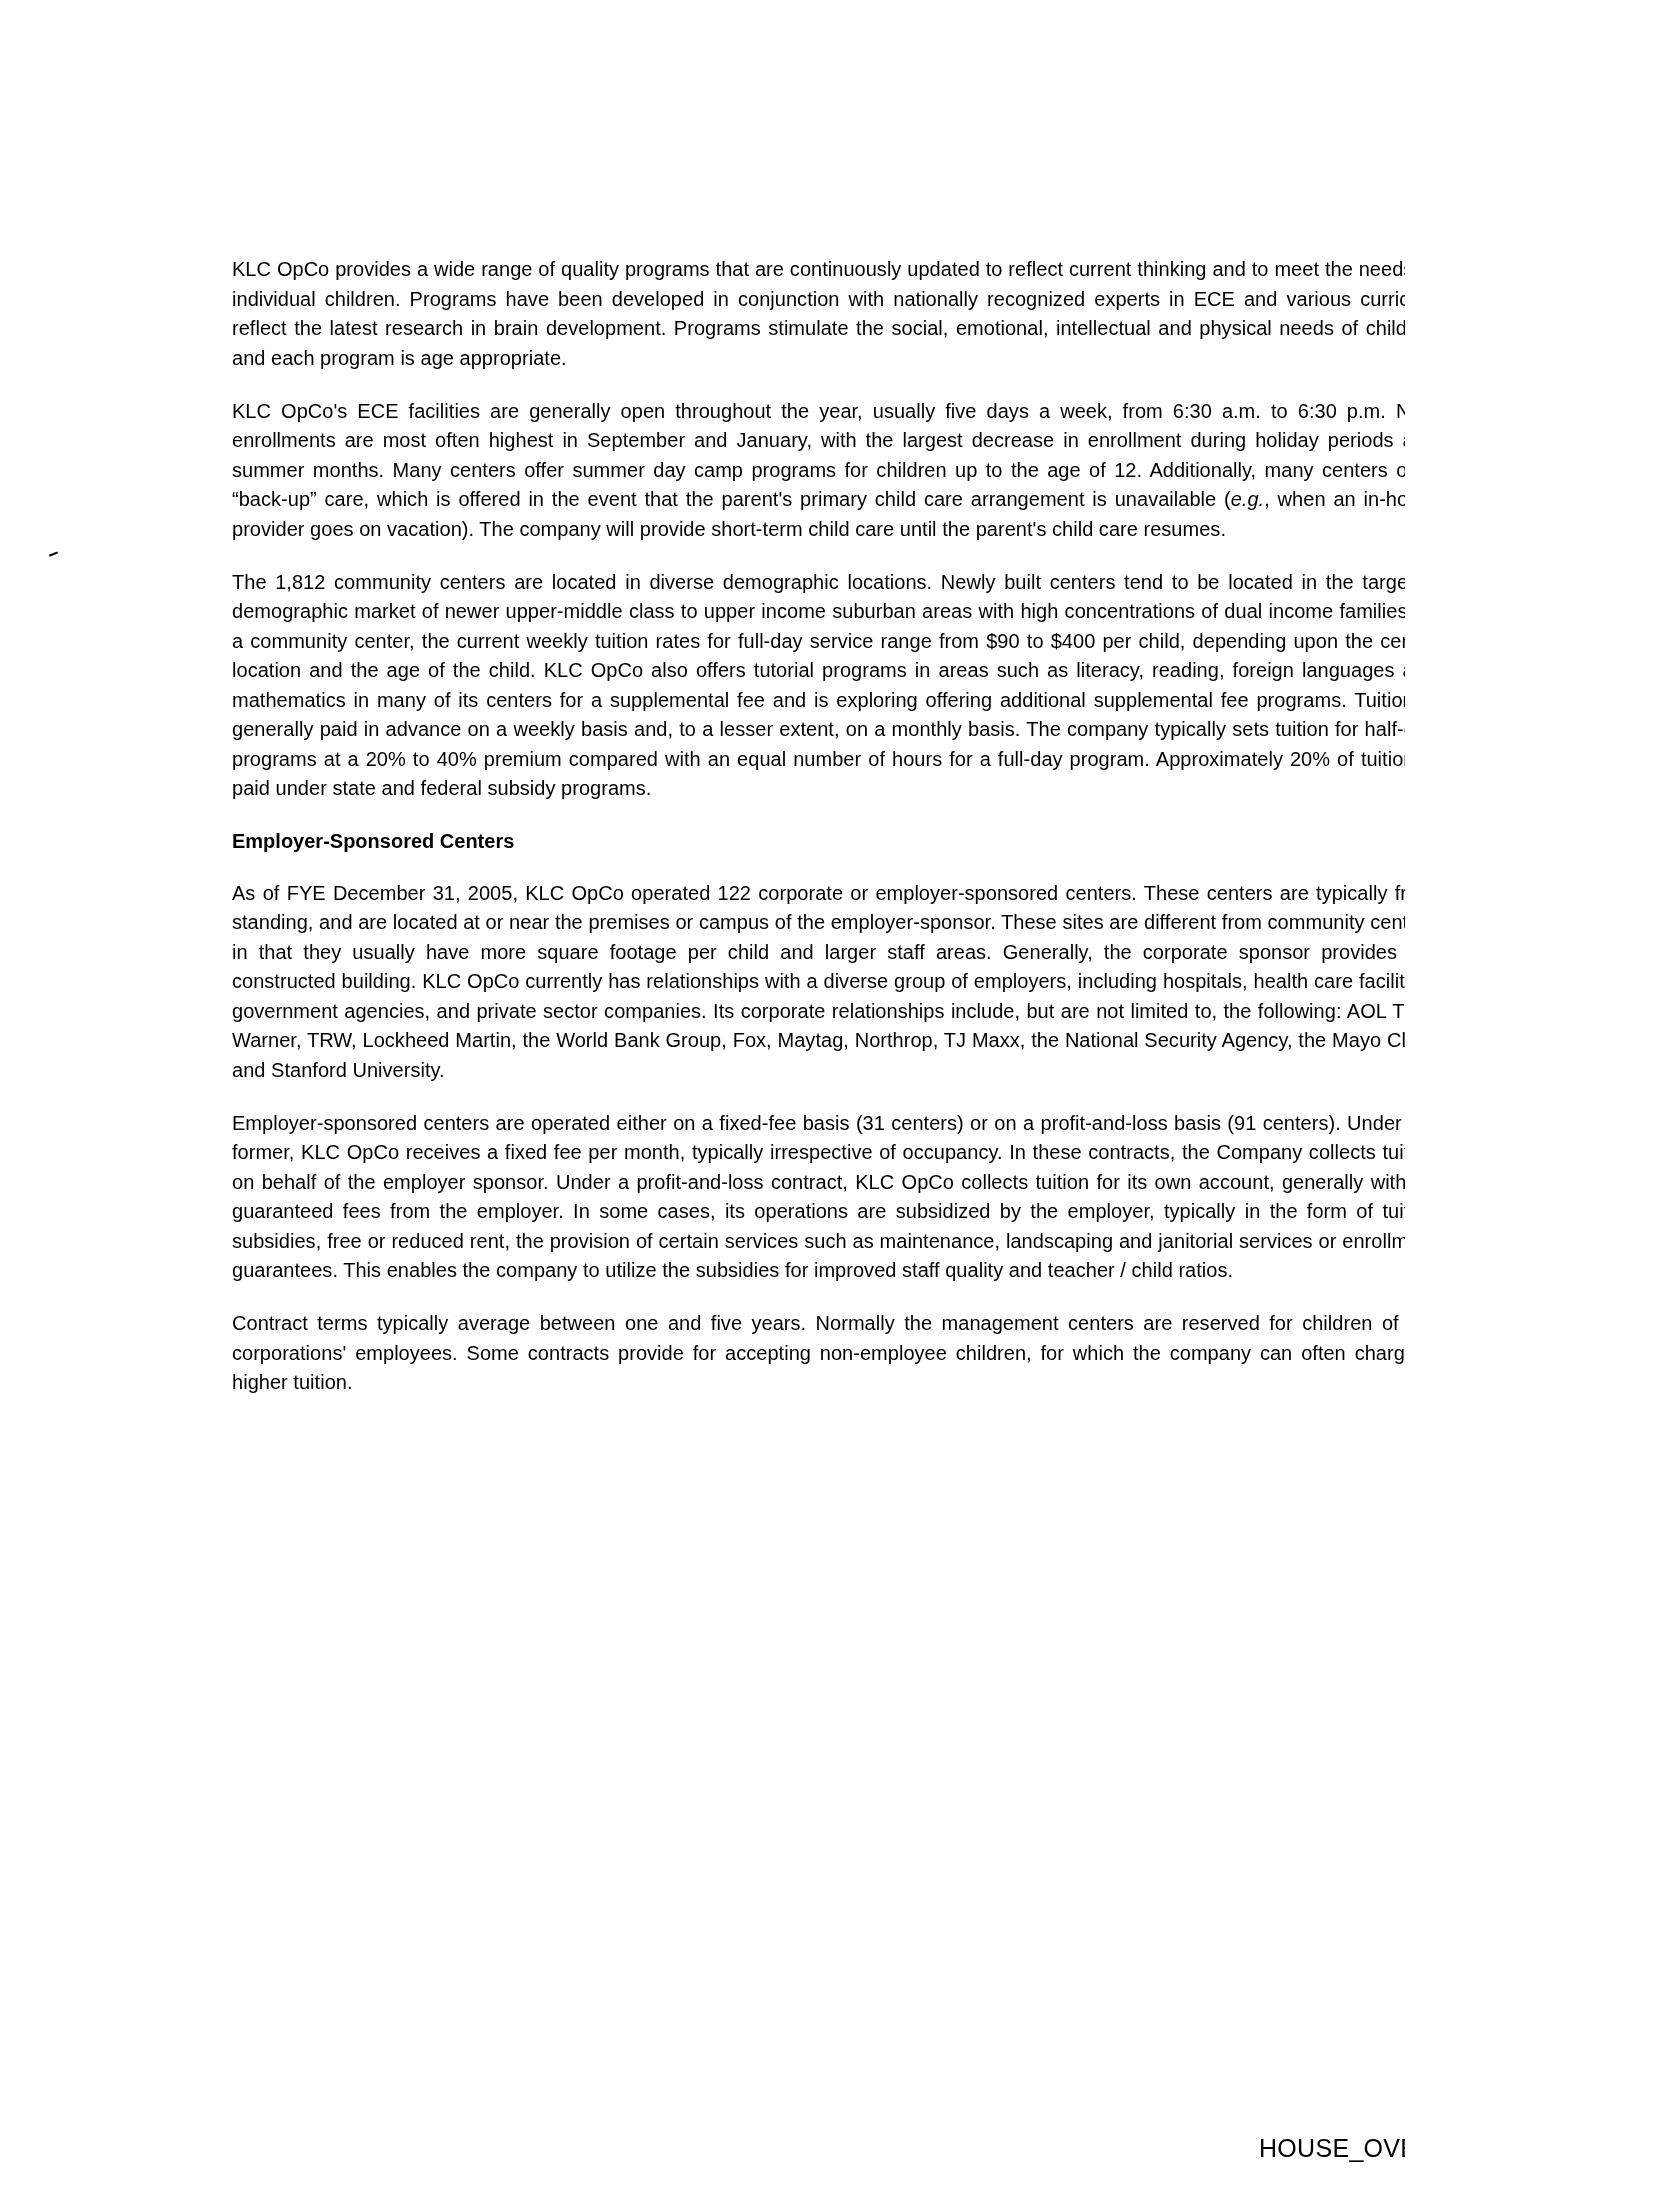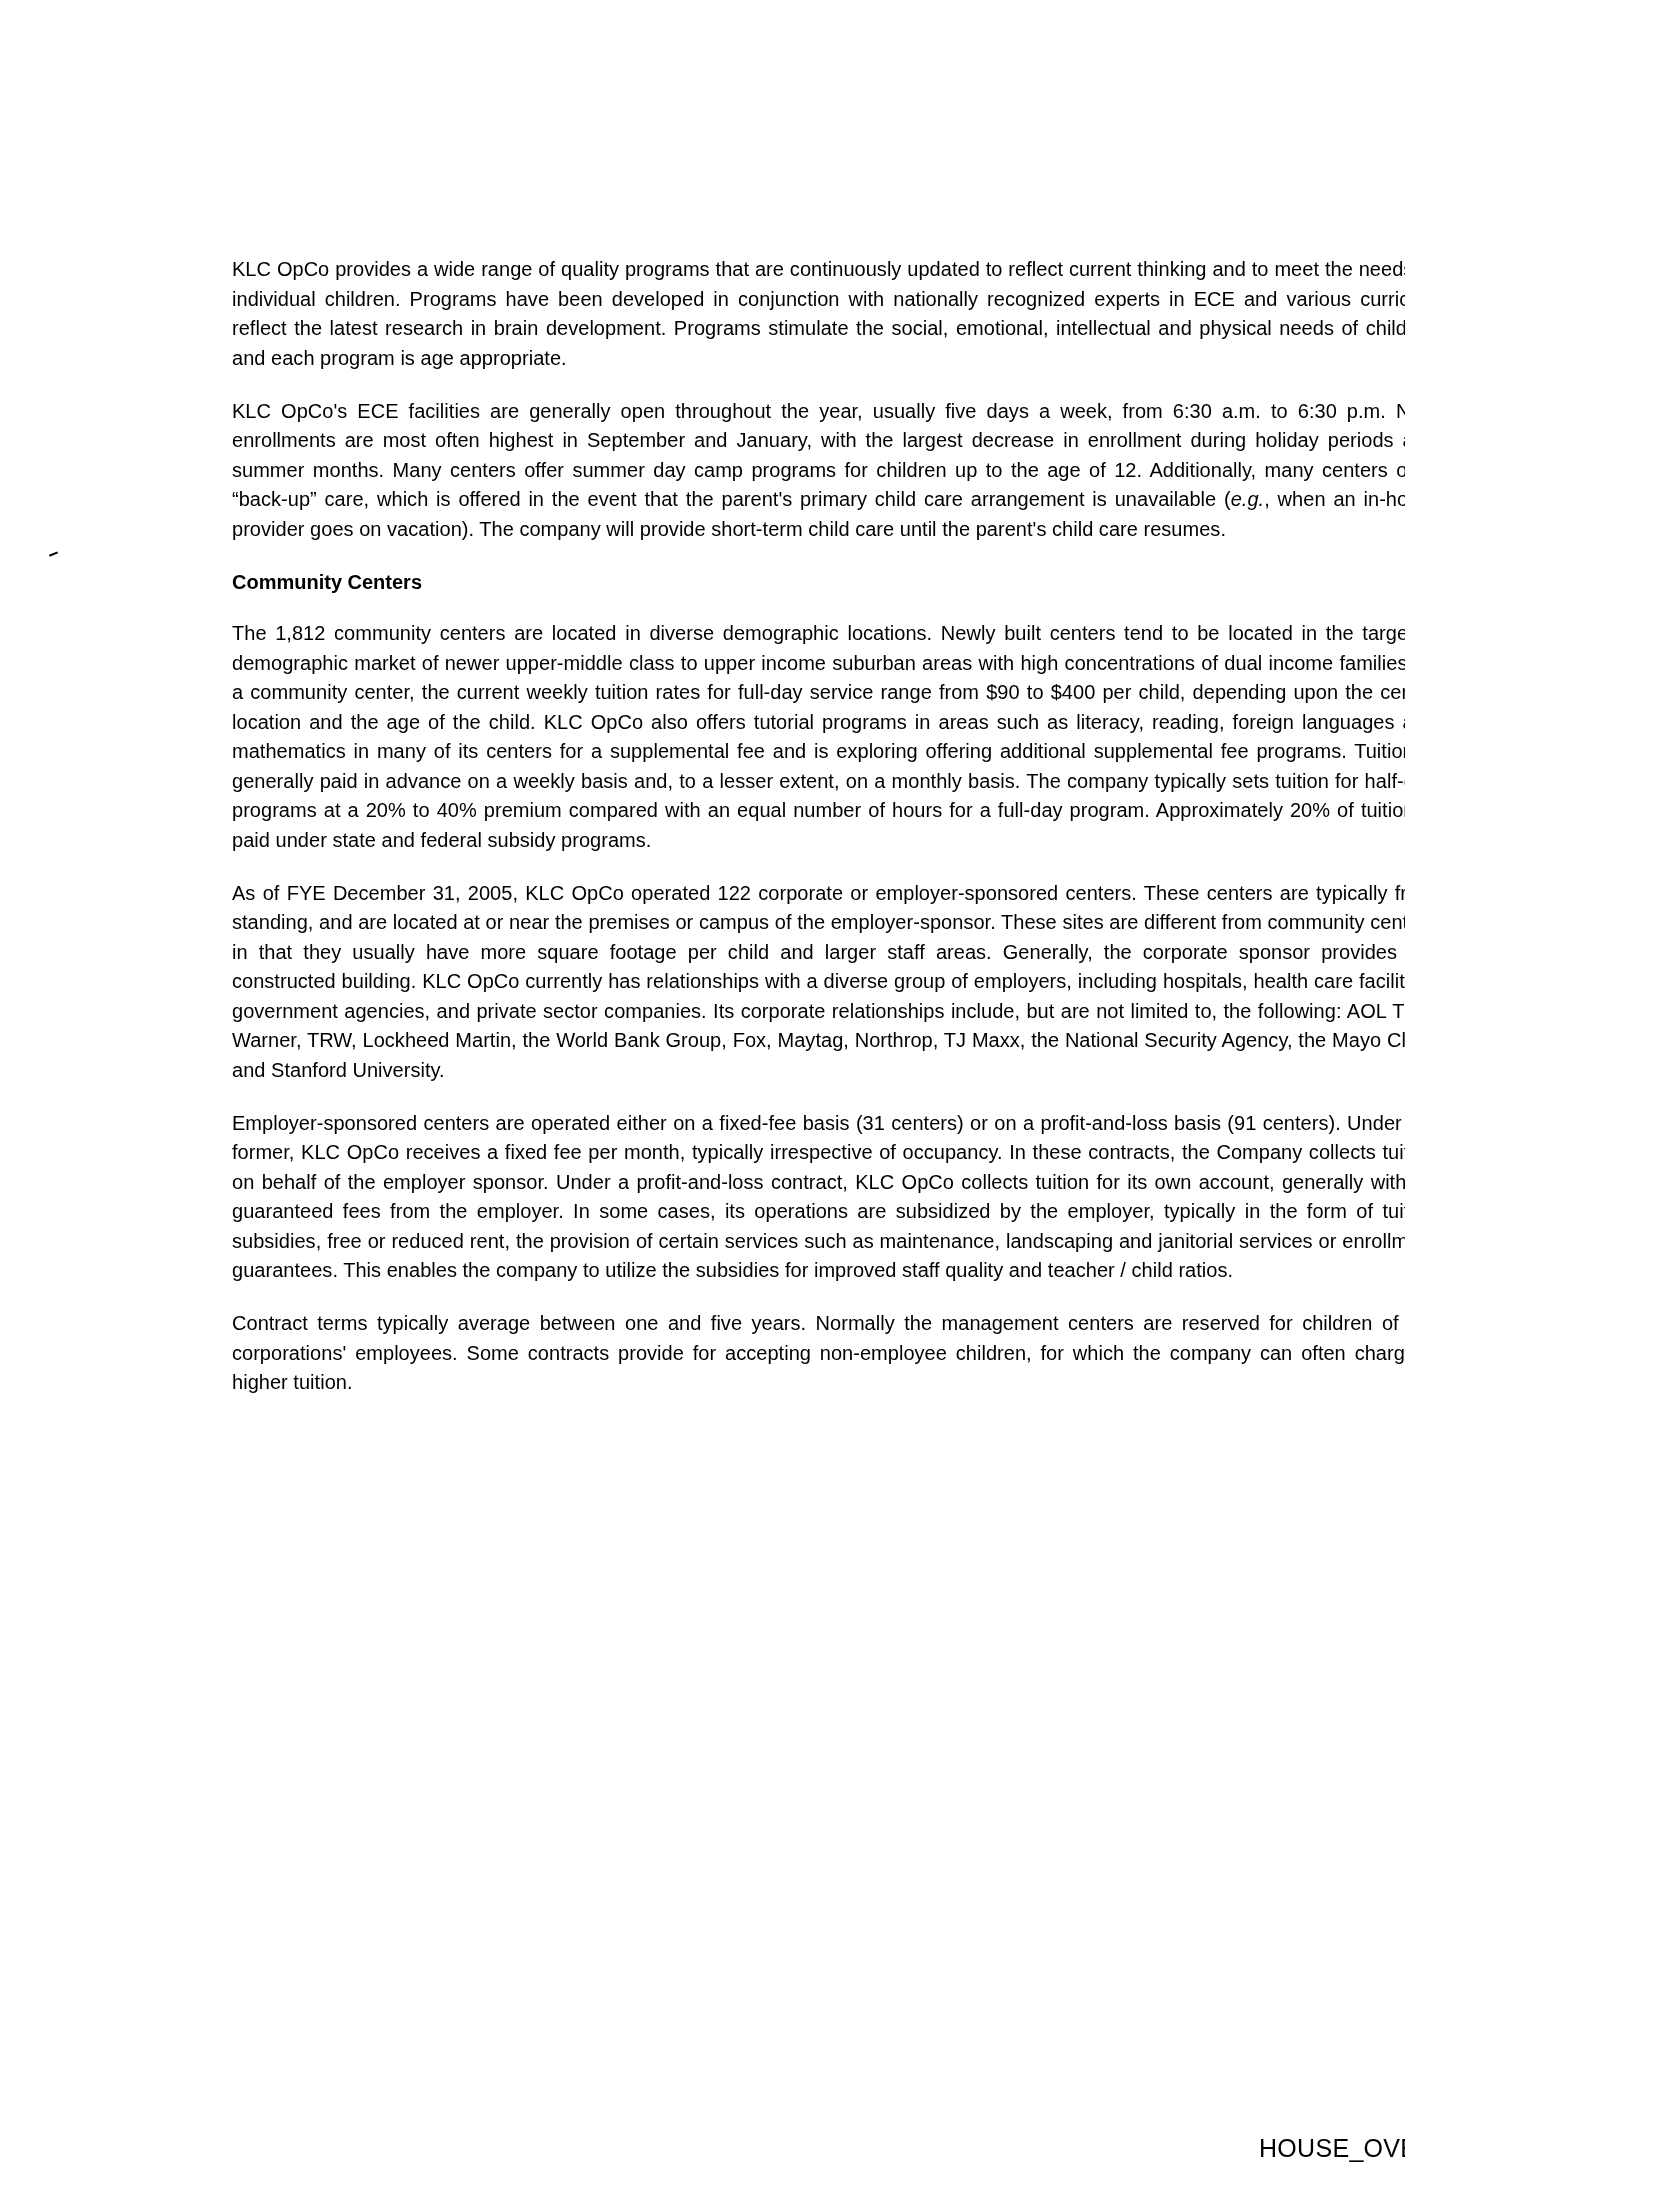--- a/index.html
+++ b/index.html
@@ -80,24 +80,24 @@
 <div class="page">
 
   <div class="stray-mark"></div>
 
   <div class="content">
 
     <p class="body-text">KLC OpCo provides a wide range of quality programs that are continuously updated to reflect current thinking and to meet the needs of individual children.  Programs have been developed in conjunction with nationally recognized experts in ECE and various curricula reflect the latest research in brain development.  Programs stimulate the social, emotional, intellectual and physical needs of children and each program is age appropriate.</p>
 
     <p class="body-text"><span>KLC OpCo's ECE facilities are generally open throughout the year, usually five days a week, from 6:30 a.m. to 6:30 p.m.  New enrollments are most often highest in September and January, with the largest decrease in enrollment during holiday periods and summer months.  Many centers offer summer day camp programs for children up to the age of 12.  Additionally, many centers offer “back-up” care, which is offered in the event that the parent's primary child care arrangement is unavailable (</span><em class="italic">e.g.</em><span>, when an in-home provider goes on vacation).  The company will provide short-term child care until the parent's child care resumes.</span></p>
 
-    <h2 class="heading">Community Centers</h2>
 
     <p class="body-text">The 1,812 community centers are located in diverse demographic locations.  Newly built centers tend to be located in the targeted demographic market of newer upper-middle class to upper income suburban areas with high concentrations of dual income families.  In a community center, the current weekly tuition rates for full-day service range from $90 to $400 per child, depending upon the center location and the age of the child.  KLC OpCo also offers tutorial programs in areas such as literacy, reading, foreign languages and mathematics in many of its centers for a supplemental fee and is exploring offering additional supplemental fee programs.  Tuition is generally paid in advance on a weekly basis and, to a lesser extent, on a monthly basis.  The company typically sets tuition for half-day programs at a 20% to 40% premium compared with an equal number of hours for a full-day program.  Approximately 20% of tuition is paid under state and federal subsidy programs.</p>
 
+    <h2 class="heading">Employer-Sponsored Centers</h2>
 
     <p class="body-text">As of FYE December 31, 2005, KLC OpCo operated 122 corporate or employer-sponsored centers.  These centers are typically free-standing, and are located at or near the premises or campus of the employer-sponsor.  These sites are different from community centers in that they usually have more square footage per child and larger staff areas.   Generally, the corporate sponsor provides the constructed building.  KLC OpCo currently has relationships with a diverse group of employers, including hospitals, health care facilities, government agencies, and private sector companies. Its corporate relationships include, but are not limited to, the following: AOL Time Warner, TRW, Lockheed Martin, the World Bank Group, Fox, Maytag, Northrop, TJ Maxx, the National Security Agency, the Mayo Clinic and Stanford University.</p>
 
     <p class="body-text">Employer-sponsored centers are operated either on a fixed-fee basis (31 centers) or on a profit-and-loss basis (91 centers).  Under the former, KLC OpCo receives a fixed fee per month, typically irrespective of occupancy.  In these contracts, the Company collects tuition on behalf of the employer sponsor.  Under a profit-and-loss contract, KLC OpCo collects tuition for its own account, generally with no guaranteed fees from the employer.  In some cases, its operations are subsidized by the employer, typically in the form of tuition subsidies, free or reduced rent, the provision of certain services such as maintenance, landscaping and janitorial services or enrollment guarantees.  This enables the company to utilize the subsidies for improved staff quality and teacher / child ratios.</p>
 
     <p class="body-text last">Contract terms typically average between one and five years.  Normally the management centers are reserved for children of the corporations' employees.   Some contracts provide for accepting non-employee children, for which the company can often charge a higher tuition.</p>
 
   </div>
 
   <div class="page-number">96</div>

